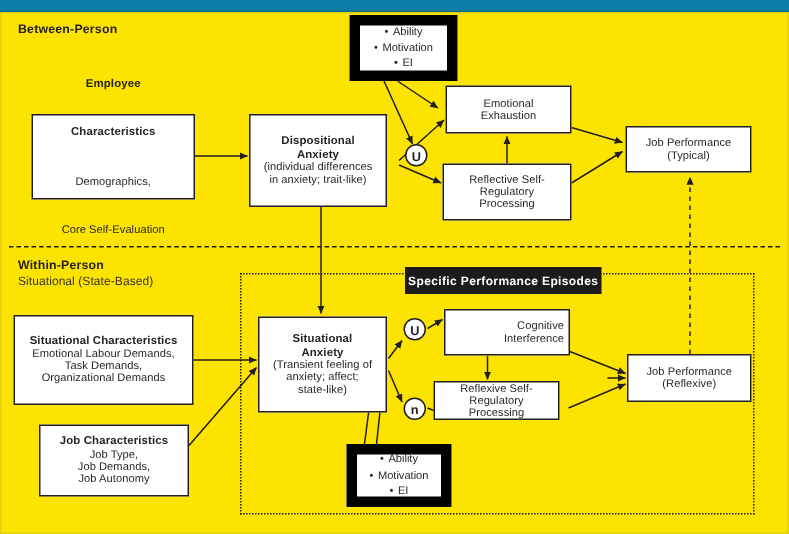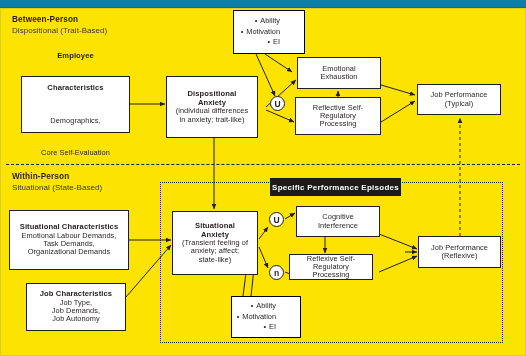--- a/index.html
+++ b/index.html
@@ -30,23 +30,23 @@
     justify-content:center;
     text-align:center;
     color:#231f20;
     line-height:1.12;
     padding:2px 3px;
   }
   .node .t-bold{font-weight:bold;font-size:7.6px;letter-spacing:.1px;}
   .node .t-norm{font-weight:normal;font-size:7.4px;letter-spacing:.05px;}
 
   .bulletbox{
-    position:absolute;background:#fff;border:1px solid #000000;
+    position:absolute;background:#fff;border:7px solid #000000;
     box-sizing:border-box;display:flex;flex-direction:column;
-    justify-content:center;align-items:flex-end;
+    justify-content:center;align-items:center;
     padding:3px 24px;color:#231f20;
   }
   .bulletbox .bl{font-size:7.4px;line-height:1.42;white-space:nowrap;}
   .bulletbox .bl::before{content:"\2022";margin-right:3px;}
 
   .sectionhead{position:absolute;color:#231f20;}
   .sectionhead .h1{font-weight:bold;font-size:8.2px;letter-spacing:.15px;}
   .sectionhead .h2{font-weight:normal;font-size:8px;letter-spacing:.05px;margin-top:2px;color:#3a3530;}
 
   .divider{
@@ -139,21 +139,20 @@
       <path d="M460,236 L460,118"></path>
     </g>
 
     <g stroke="#231f20" stroke-width="1" fill="none" marker-end="url(#ah)">
       <path d="M405,252 L417,252"></path>
     </g>
   </svg>
 
   <div class="sectionhead" style="left:12px;top:15px;">
     <div class="h1">Between-Person</div>
-    <div class="h2">Dispositional (Trait-Based)</div>
   </div>
 
   <div class="bulletbox" style="left:233px;top:10px;width:72px;height:44px;">
     <div class="bl">Ability</div>
     <div class="bl">Motivation</div>
     <div class="bl">EI</div>
   </div>
 
   <div class="node" style="left:21px;top:76px;width:109px;height:57px;gap:24px;">
     <div class="t-bold">Employee</div>
@@ -167,21 +166,21 @@
     <div class="t-bold">Anxiety</div>
     <div class="t-norm">(individual differences</div>
     <div class="t-norm">in anxiety; trait-like)</div>
   </div>
 
   <div class="node" style="left:297px;top:57px;width:84px;height:32px;">
     <div class="t-norm">Emotional</div>
     <div class="t-norm">Exhaustion</div>
   </div>
 
-  <div class="node" style="left:295px;top:97px;width:86px;height:38px;">
+  <div class="node" style="left:295px;top:109px;width:86px;height:38px;">
     <div class="t-norm">Reflective Self-</div>
     <div class="t-norm">Regulatory</div>
     <div class="t-norm">Processing</div>
   </div>
 
   <div class="node" style="left:417px;top:84px;width:84px;height:31px;">
     <div class="t-norm">Job Performance</div>
     <div class="t-norm">(Typical)</div>
   </div>
 
@@ -217,21 +216,21 @@
   </div>
 
   <div class="node" style="left:172px;top:211px;width:86px;height:64px;">
     <div class="t-bold">Situational</div>
     <div class="t-bold">Anxiety</div>
     <div class="t-norm">(Transient feeling of</div>
     <div class="t-norm">anxiety; affect;</div>
     <div class="t-norm">state-like)</div>
   </div>
 
-  <div class="node" style="left:296px;top:206px;width:84px;height:31px;">
+  <div class="node" style="left:296px;top:206px;width:84px;height:31px;align-items:flex-end;">
     <div class="t-norm">Cognitive</div>
     <div class="t-norm">Interference</div>
   </div>
 
   <div class="node" style="left:289px;top:254px;width:84px;height:26px;">
     <div class="t-norm">Reflexive Self-</div>
     <div class="t-norm">Regulatory</div>
     <div class="t-norm">Processing</div>
   </div>
 

